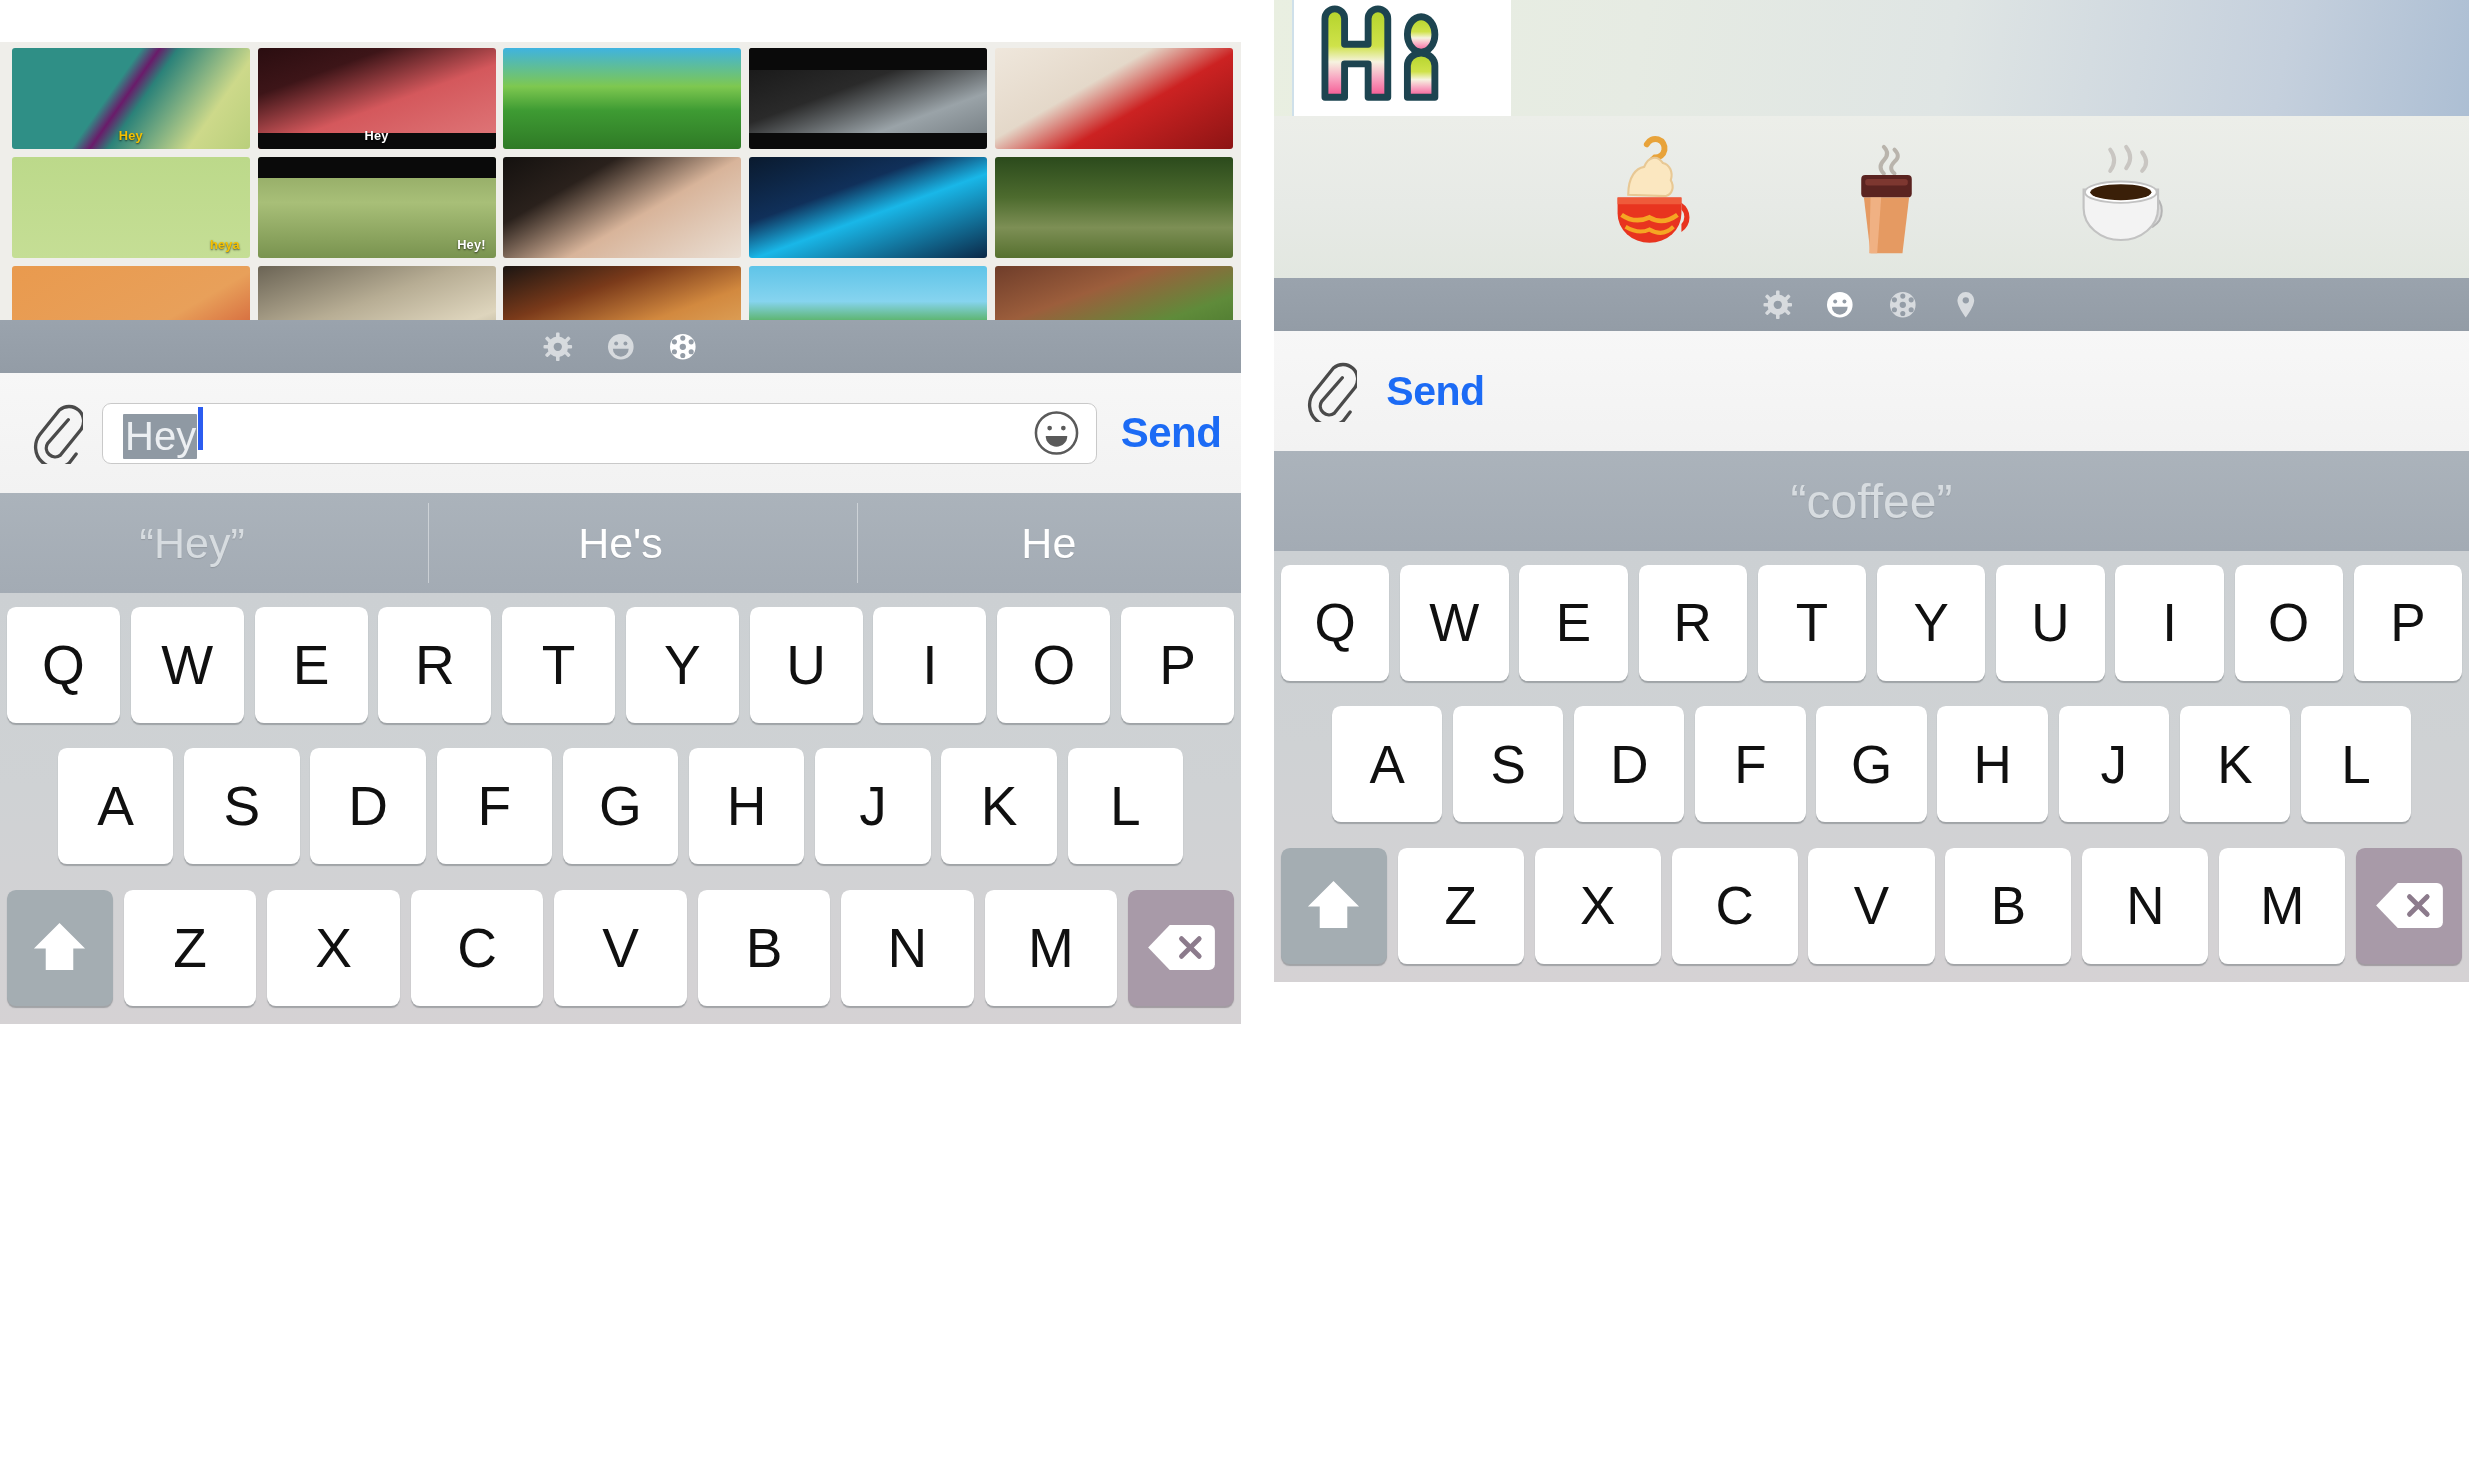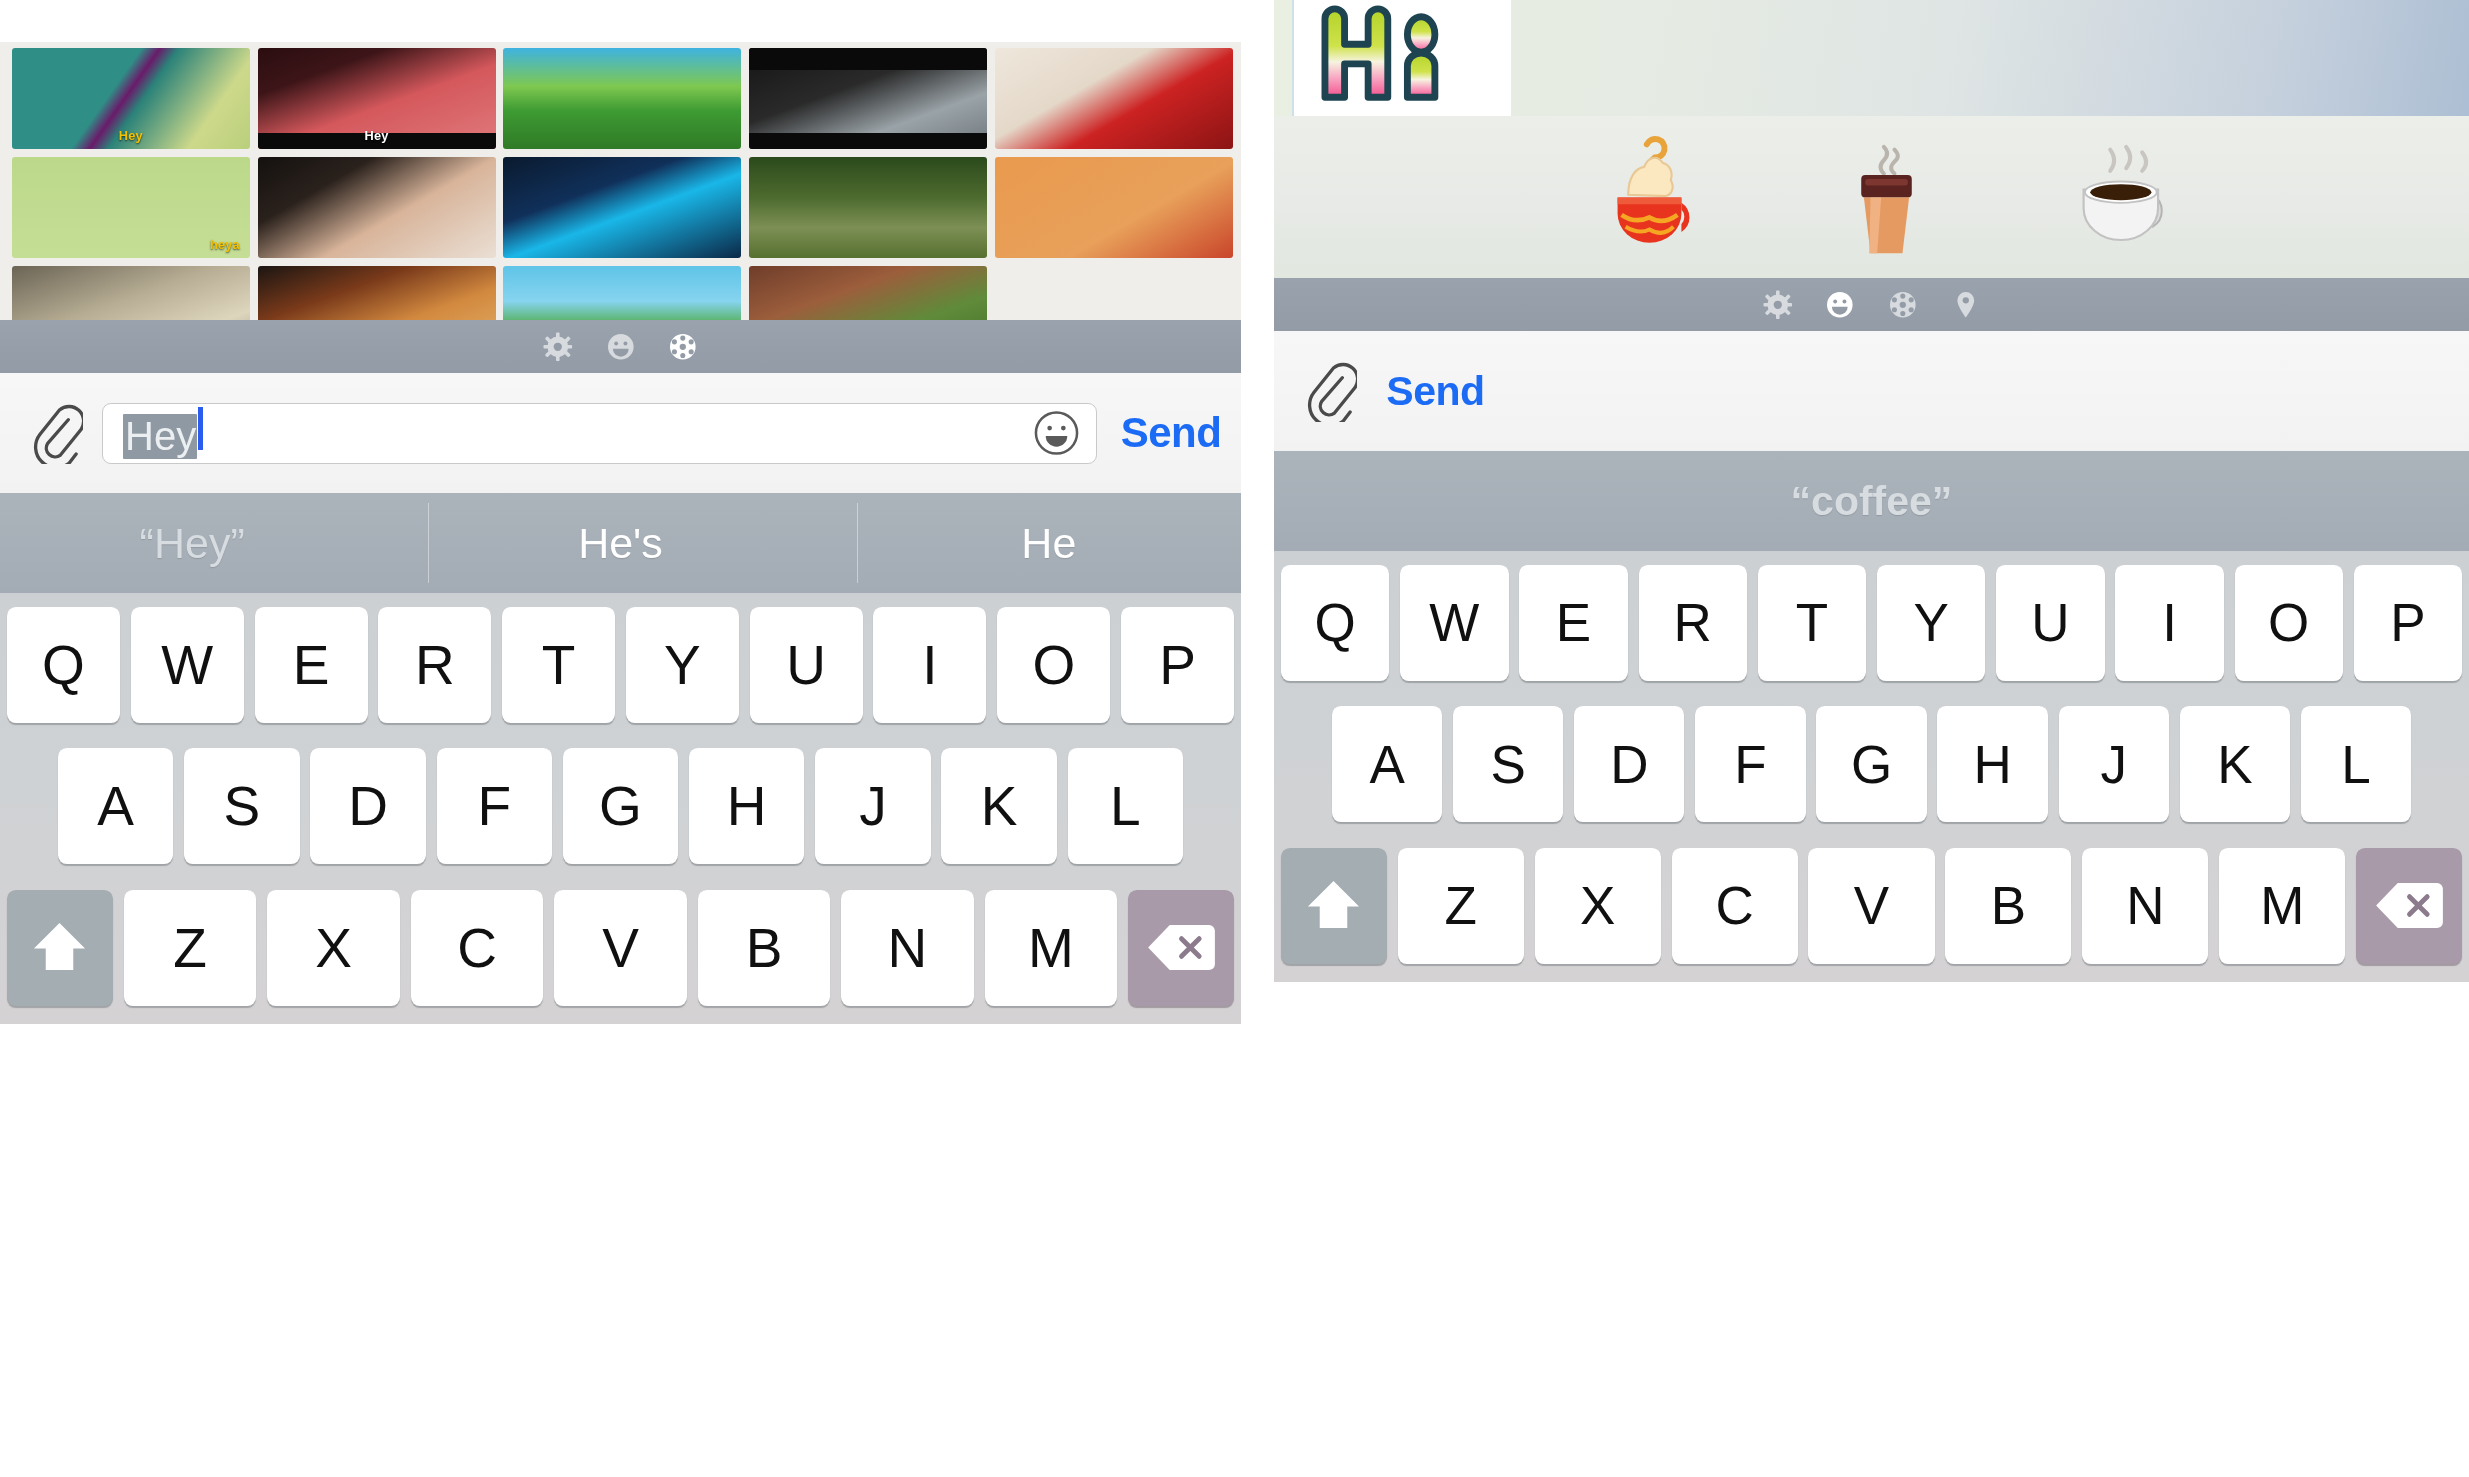--- a/index.html
+++ b/index.html
@@ -152,21 +152,21 @@
     box-shadow:0 2px 1px rgba(120,125,130,.55);
     display:flex; align-items:center; justify-content:center;
     font-size:55px; color:#101010; font-family:"Liberation Sans", sans-serif;
   }
   .key.wide { flex:0 0 106px; }
   .key.shift { background:#a4adb2; box-shadow:0 2px 1px rgba(110,115,120,.5); }
   .key.del   { background:#a89aa8; box-shadow:0 2px 1px rgba(110,100,110,.5); }
   .key svg { display:block; }
 
   .panel-right .key { font-size:53px; }
-  .panel-right .suggest { font-size:41px;font-weight:bold; }
+  .panel-right .suggest { font-size:48px; }
   .panel-right .tf-text { font-size:39px; }
   .panel-right .send-btn { font-size:41px; }
 </style>
 </head>
 <body>
 
 <div class="stage">
 
   <div class="panel panel-left">
 
@@ -180,20 +180,24 @@
             <div class="gif-cap light">Hey</div>
           </div>
           <div class="gif-tile t3"></div>
           <div class="gif-tile t4">
             <div class="blackbar-t"></div>
             <div class="blackbar-b"></div>
           </div>
           <div class="gif-tile t5"></div>
           <div class="gif-tile t6">
             <div class="gif-cap dark right">heya</div>
+          </div>
+          <div class="gif-tile t7">
+            <div class="blackbar-t"></div>
+            <div class="gif-cap light right">Hey!</div>
           </div>
           <div class="gif-tile t8"></div>
           <div class="gif-tile t9"></div>
           <div class="gif-tile t10"></div>
           <div class="gif-tile t11"></div>
           <div class="gif-tile t12"></div>
           <div class="gif-tile t13"></div>
           <div class="gif-tile t14"></div>
           <div class="gif-tile t15"></div>
         </div>

